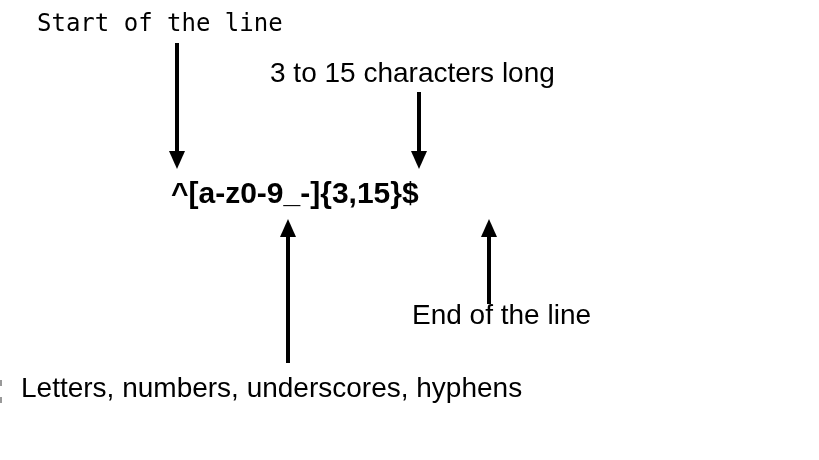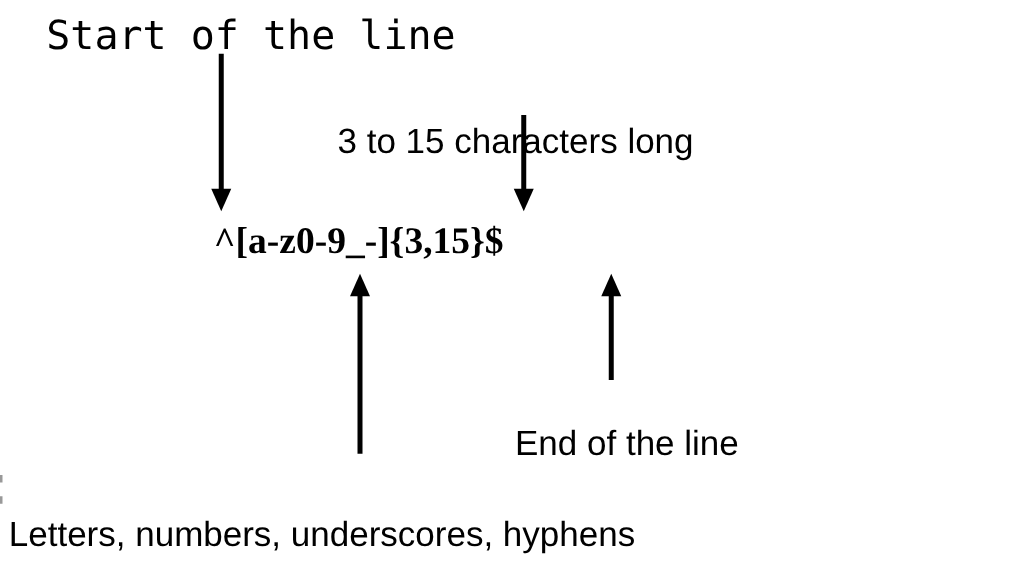--- a/index.html
+++ b/index.html
@@ -9,49 +9,48 @@
   body {
     width: 819px;
     height: 460px;
     position: relative;
     background: #ffffff;
     overflow: hidden;
   }
   .mono-label {
     position: absolute;
     font-family: "DejaVu Sans Mono", monospace;
-    font-size: 32px;
+    font-size: 24px;
     color: #000000;
     line-height: 1.15;
     white-space: pre;
   }
   .sans-label {
     position: absolute;
     font-family: "Liberation Sans", sans-serif;
     font-size: 28px;
     color: #000000;
     line-height: 1.1;
     white-space: pre;
-    margin-top: 40px;
   }
   .regex {
     position: absolute;
     left: 171px;
     top: 175px;
-    font-family: Liberation Serif, serif;
+    font-family: Liberation Sans, sans-serif;
     font-weight: bold;
     font-size: 30px;
     color: #000000;
     line-height: 1.2;
     white-space: pre;
   }
   #start-label  { left: 37px;  top: 10px; }
   #length-label { left: 270px; top: 58px; }
   #end-label    { left: 412px; top: 300px; }
-  #charset-label{ left: 7px;  top: 373px; }
+  #charset-label{ left: 21px;  top: 373px; }
 
   #arrow-layer {
     position: absolute;
     left: 0;
     top: 0;
     width: 819px;
     height: 460px;
     pointer-events: none;
   }
   #arrow-layer line {

